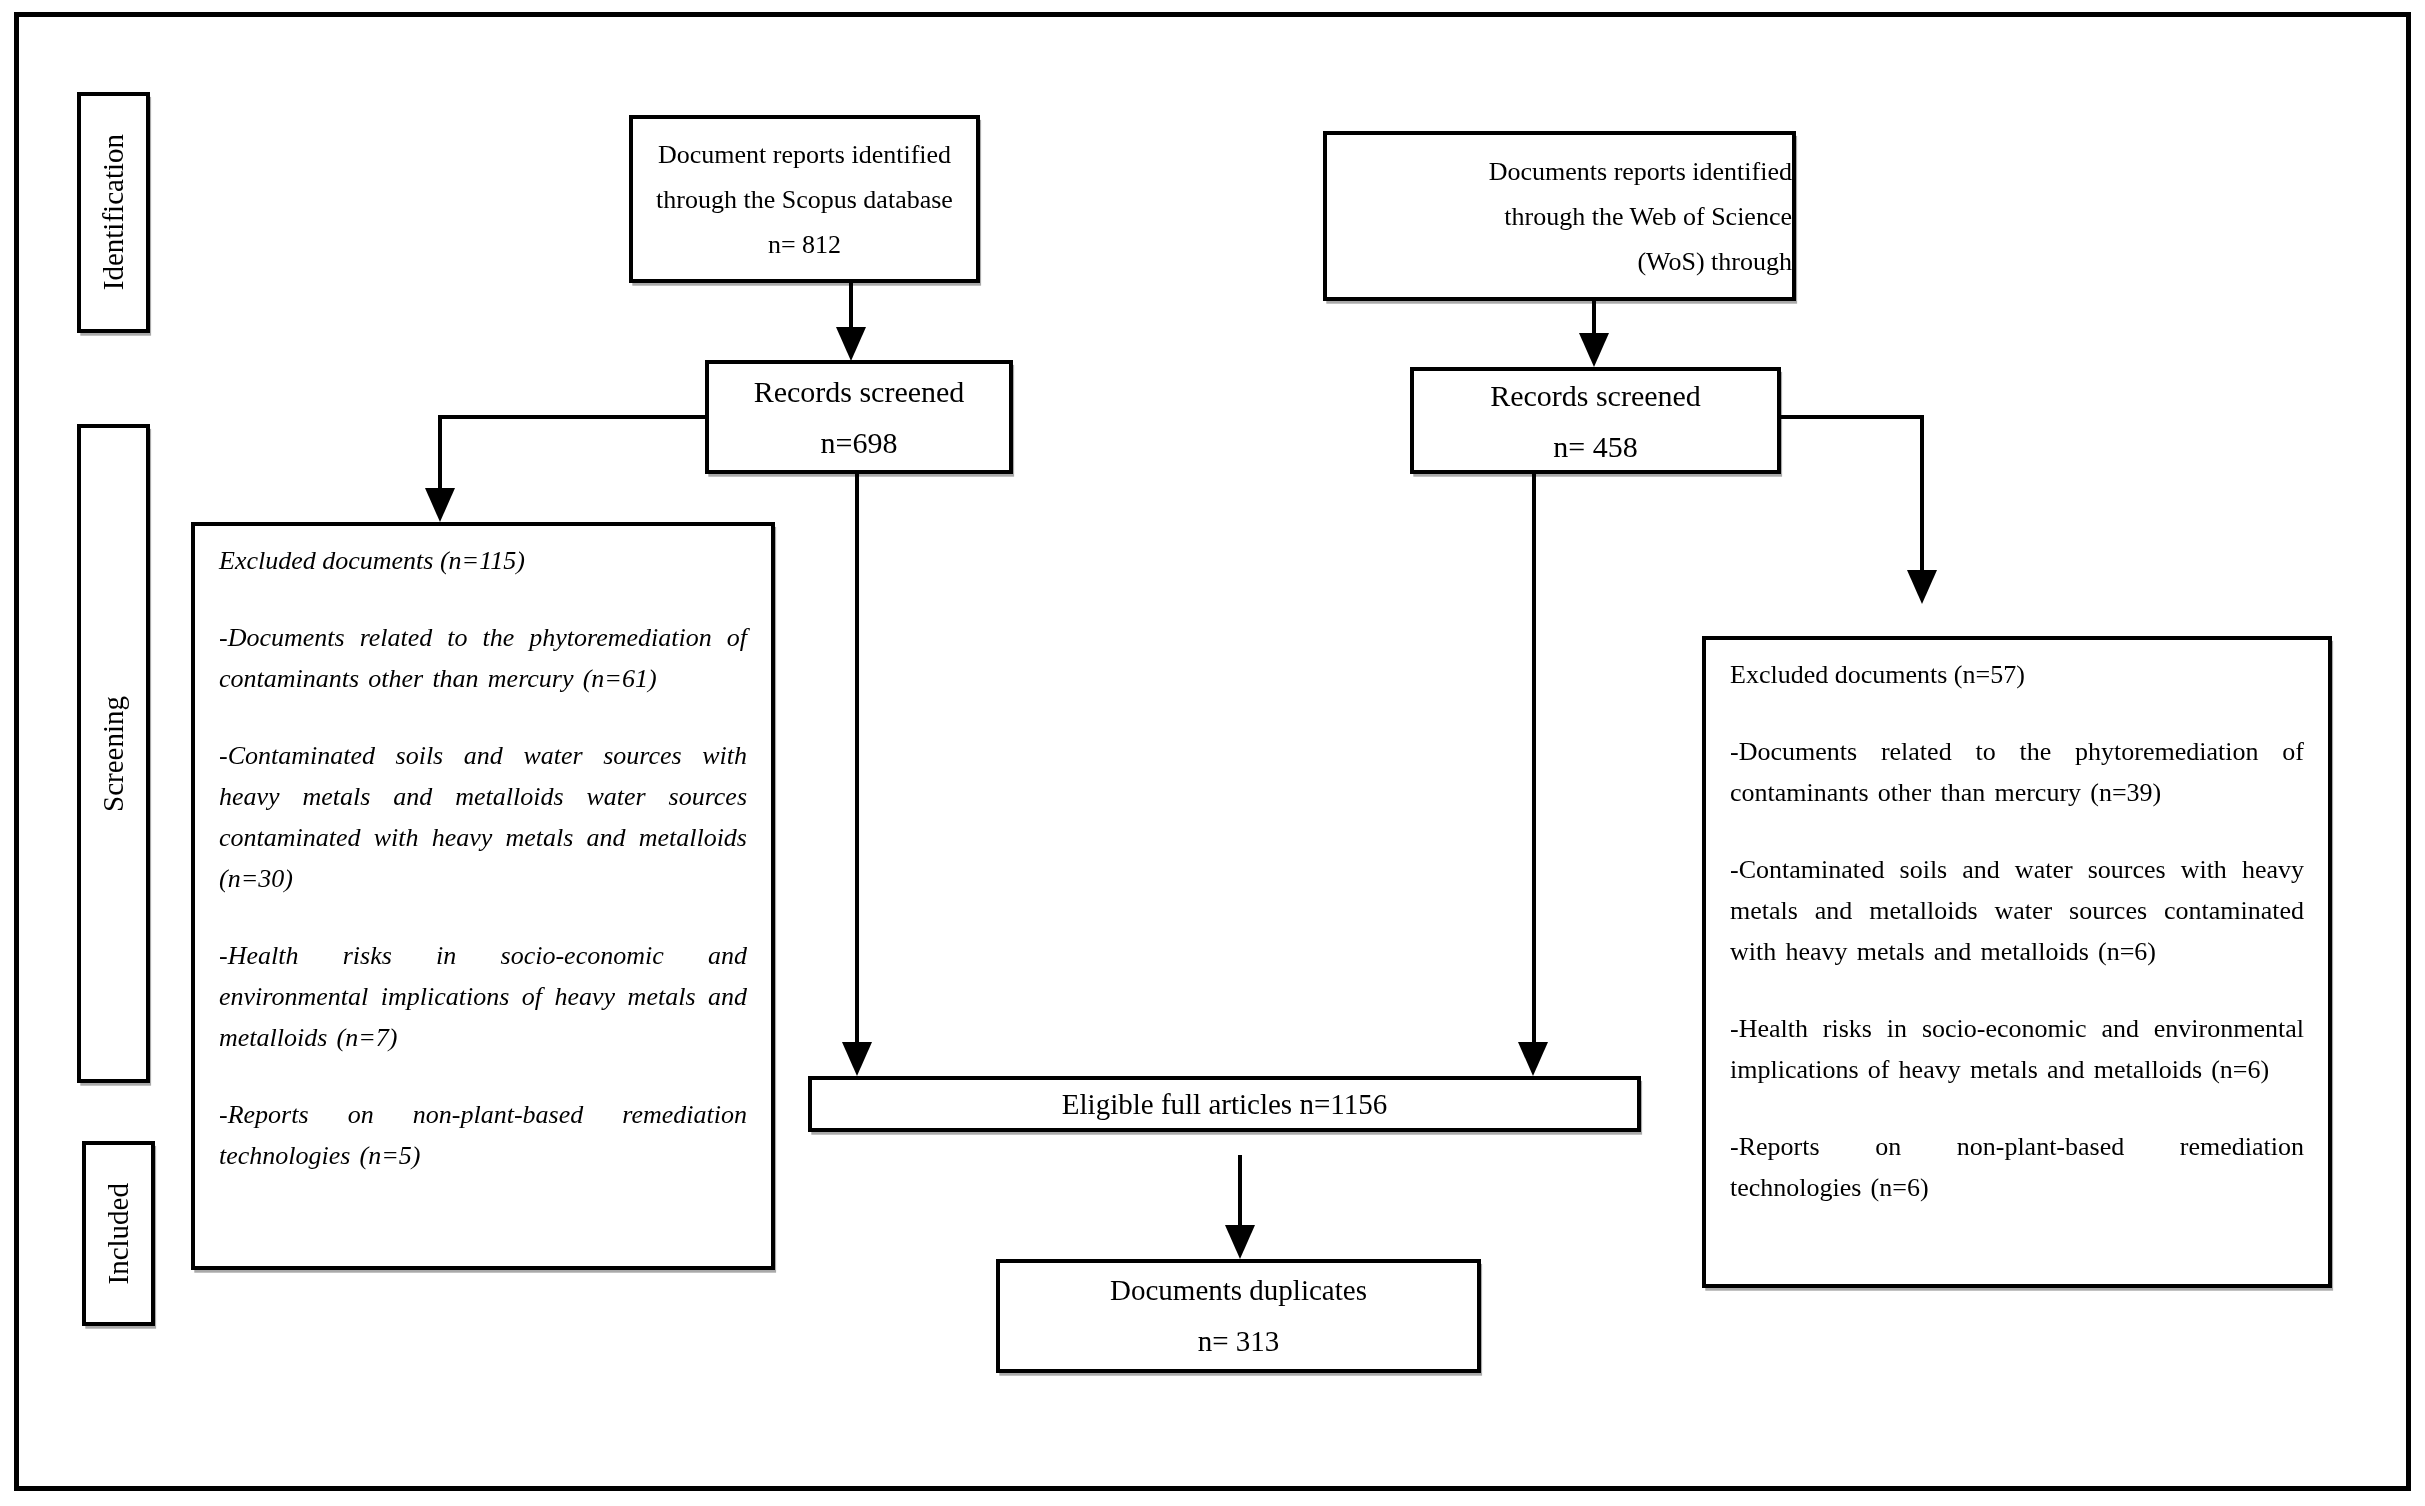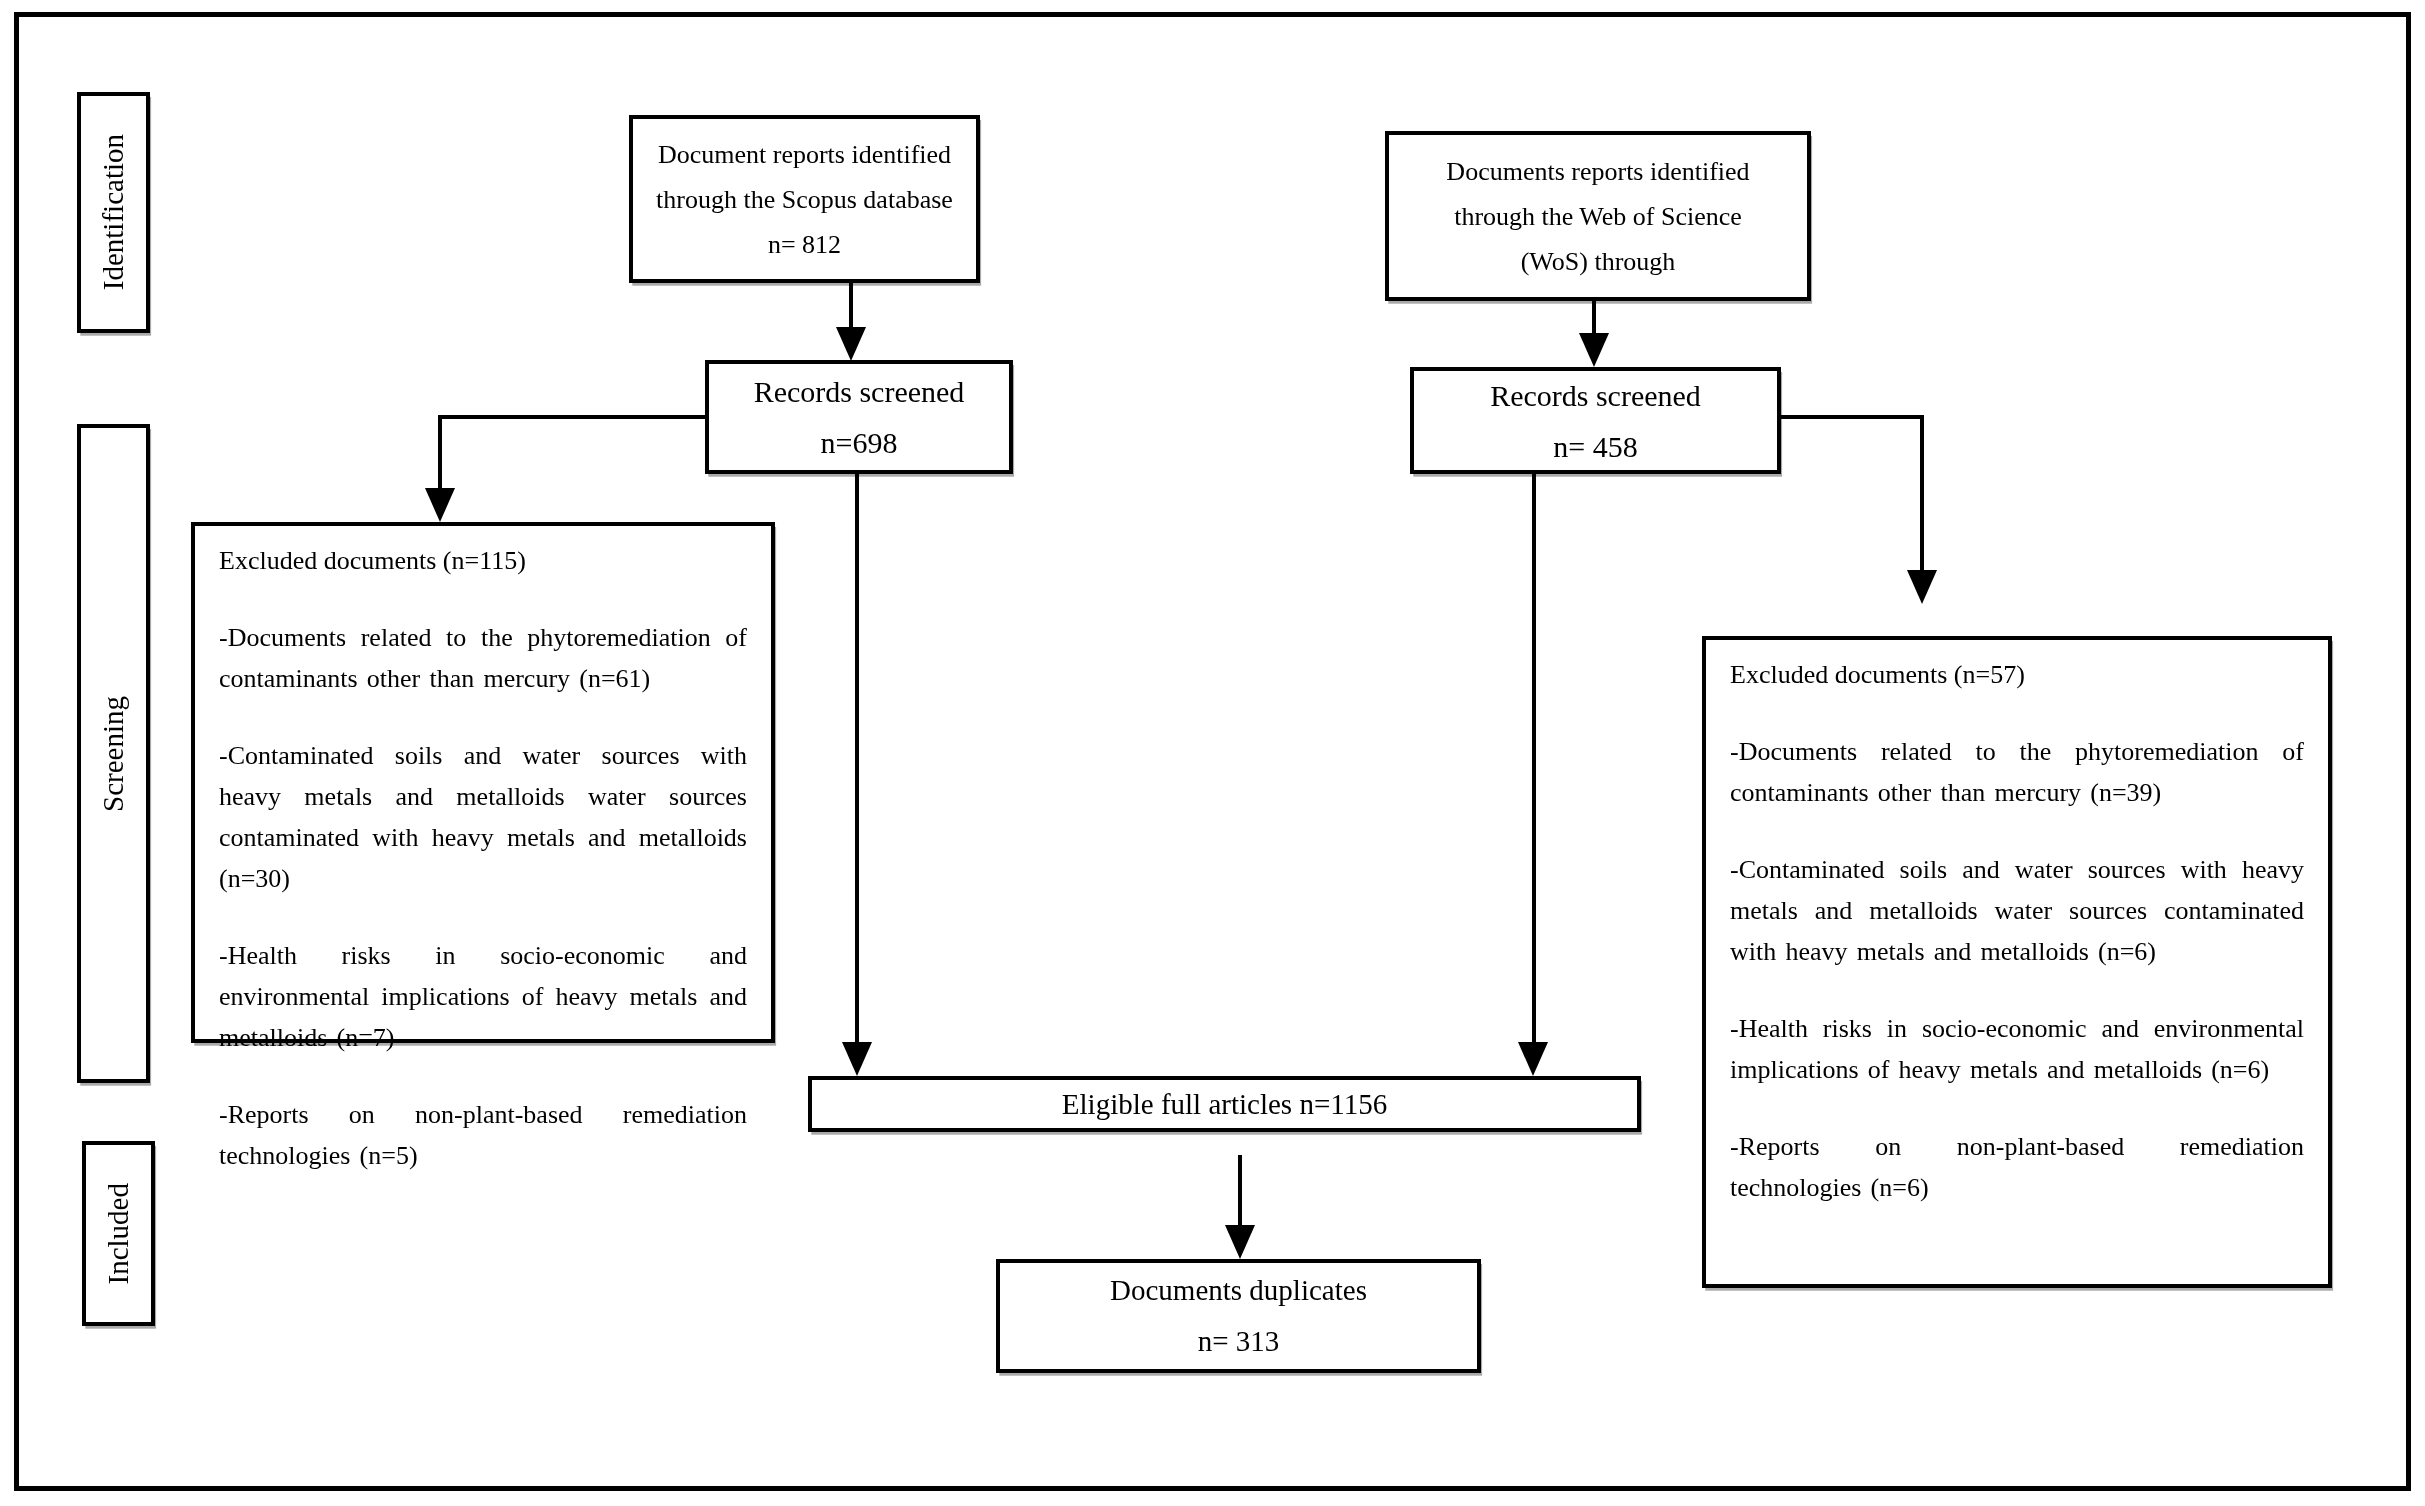--- a/index.html
+++ b/index.html
@@ -86,37 +86,37 @@
   <div class="node stage" style="left:82px;top:1141px;width:73px;height:185px;">
     <span class="stage-label">Included</span>
   </div>
 
   <div class="node center-txt f46" style="left:629px;top:115px;width:351px;height:168px;">
     <span class="line">Document reports identified</span>
     <span class="line">through the Scopus database</span>
     <span class="line">n= 812</span>
   </div>
 
-  <div class="node center-txt f46" style="left:1385px;top:131px;width:426px;height:170px;">
+  <div class="node center-txt f46" style="left:1323px;top:131px;width:473px;height:170px;align-items:flex-end;">
     <span class="line">Documents reports identified</span>
     <span class="line">through the Web of Science</span>
     <span class="line">(WoS) through</span>
   </div>
 
   <div class="node center-txt f52" style="left:705px;top:360px;width:308px;height:114px;">
     <span class="line">Records screened</span>
     <span class="line">n=698</span>
   </div>
 
   <div class="node center-txt f52" style="left:1410px;top:367px;width:371px;height:107px;">
     <span class="line">Records screened</span>
     <span class="line">n= 458</span>
   </div>
 
-  <div class="node excluded" style="left:191px;top:522px;width:584px;height:521px;">
+  <div class="node excluded" style="left:191px;top:522px;width:584px;height:748px;font-style:italic;">
     <p class="ex-title">Excluded documents (n=115)</p>
     <p class="ex-item">-Documents related to the phytoremediation of contaminants other than mercury (n=61)</p>
     <p class="ex-item">-Contaminated soils and water sources with heavy metals and metalloids water sources contaminated with heavy metals and metalloids (n=30)</p>
     <p class="ex-item">-Health risks in socio-economic and environmental implications of heavy metals and metalloids (n=7)</p>
     <p class="ex-item">-Reports on non-plant-based remediation technologies (n=5)</p>
   </div>
 
   <div class="node excluded" style="left:1702px;top:636px;width:630px;height:652px;">
     <p class="ex-title">Excluded documents (n=57)</p>
     <p class="ex-item">-Documents related to the phytoremediation of contaminants other than mercury (n=39)</p>

